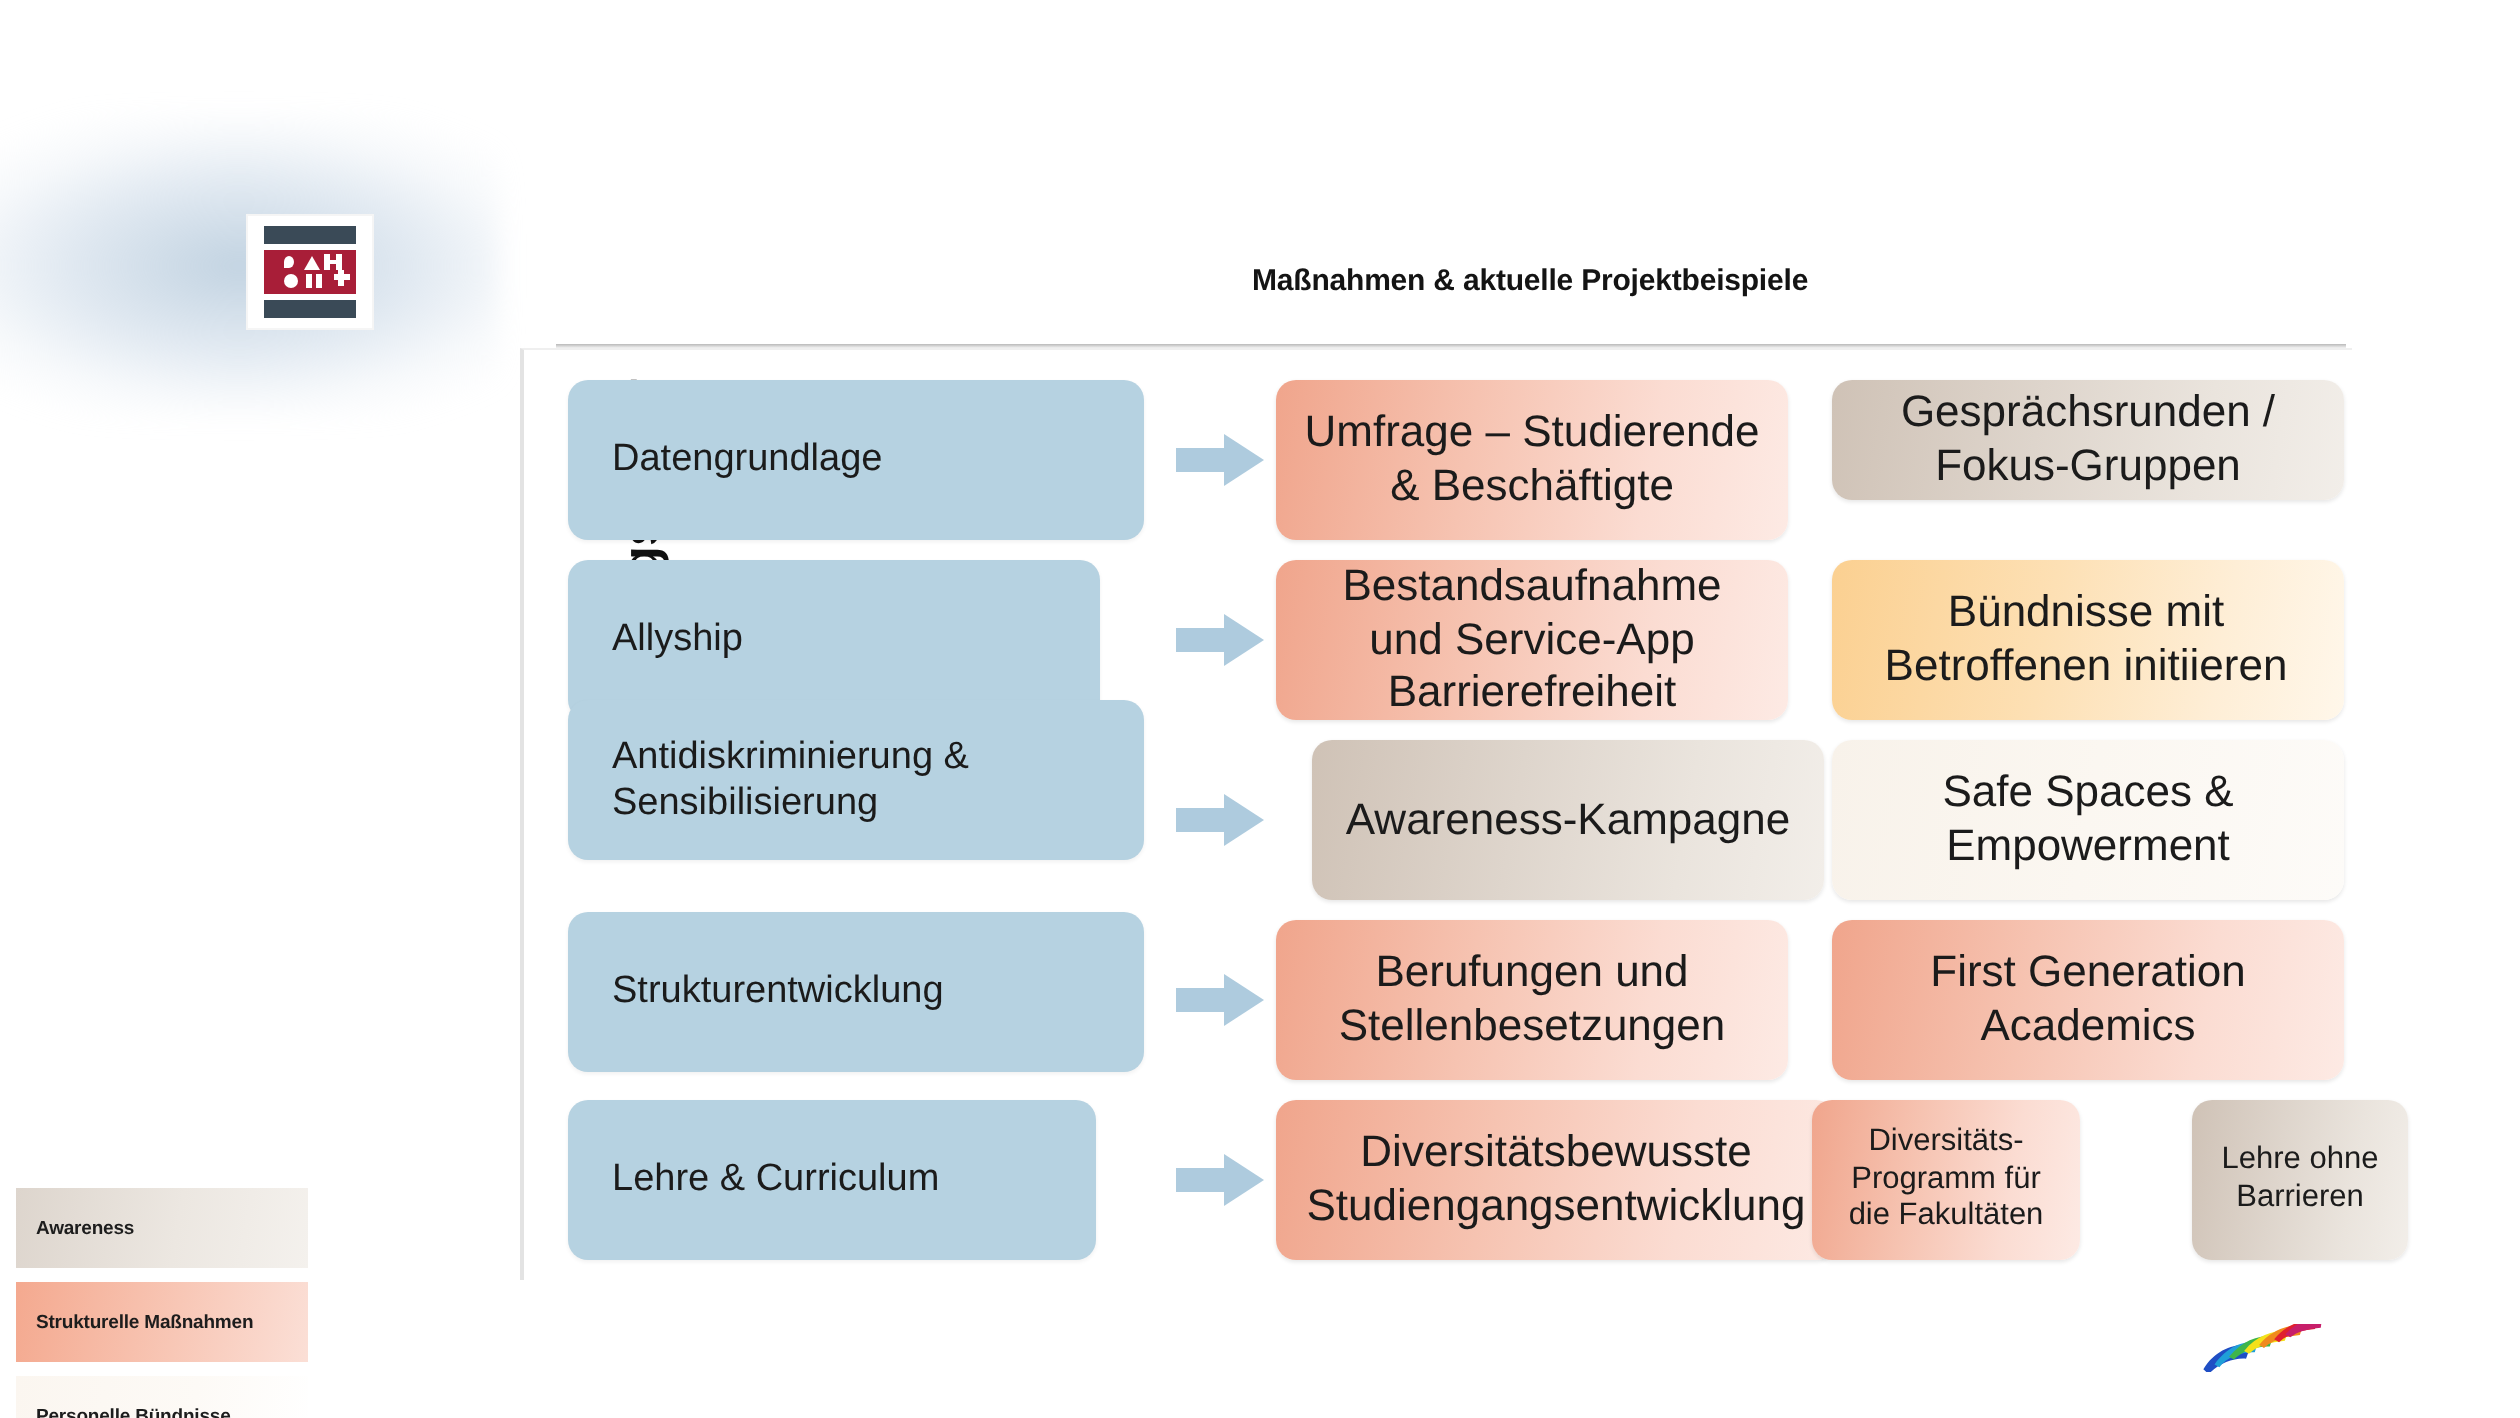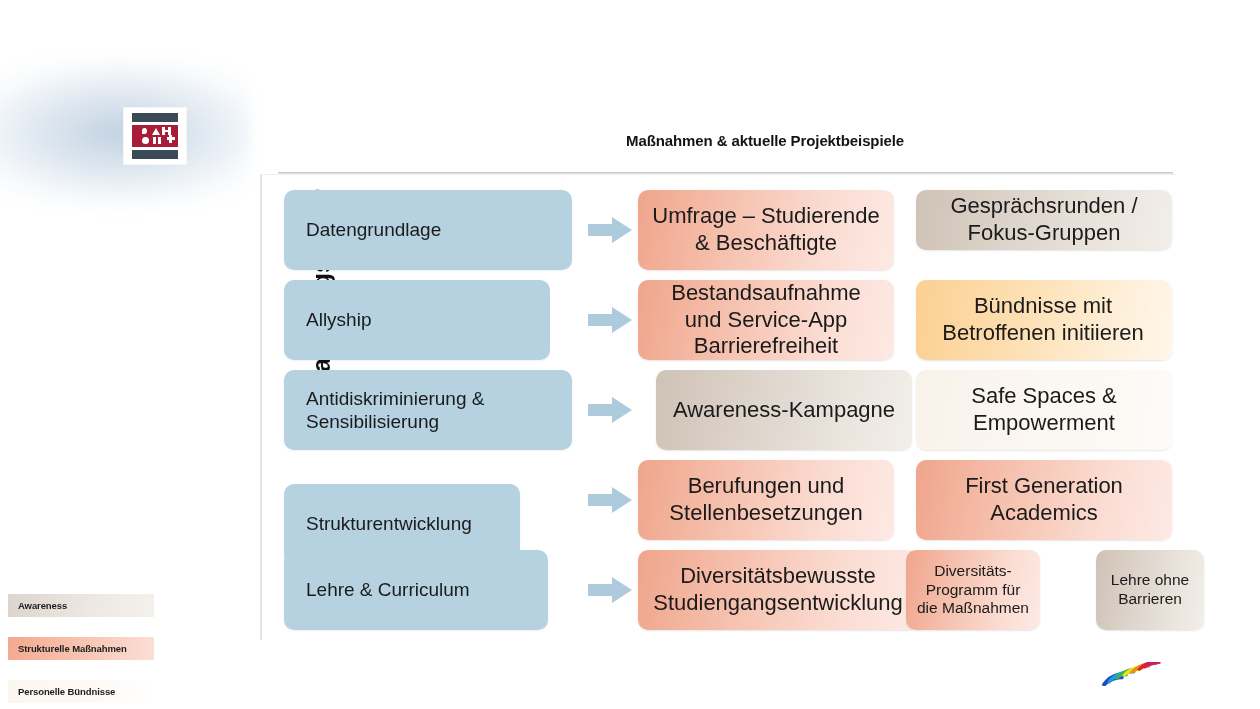--- a/index.html
+++ b/index.html
@@ -175,29 +175,29 @@
     border-left: 20px solid #aecbde;
   }
 
   
   .legend {
     position: absolute;
     left: 8px; top: 594px;
     width: 146px;
   }
   .legend-item {
-    height: 23px;
+    height: 40px;
     display: flex;
     align-items: center;
     padding-left: 10px;
     font-size: 9.5px;
     font-weight: bold;
     color: #1d1d1d;
     box-sizing: border-box;
-    margin-bottom: 20px;
+    margin-bottom: 7px;
     letter-spacing: -0.1px;
   }
   .lg-awareness  { background: linear-gradient(100deg,#ddd5cd 0%, #ece7e1 55%, #f4f1ed 100%); }
   .lg-structural { background: linear-gradient(100deg,#f4a98f 0%, #f8c7b6 55%, #fbdfd6 100%); }
   .lg-personal   { background: linear-gradient(100deg,#fbf6f0 0%, #fdfaf6 60%, #ffffff 100%); }
   .lg-advice     { background: linear-gradient(100deg,#fcd294 0%, #fde3ba 55%, #feefd7 100%); }
 
   
   .rainbow {
     position: absolute;
@@ -260,34 +260,34 @@
       <div class="arrow" style="left: 588px; top: 307px;">
         <span class="shaft"></span>
         <span class="head"></span>
       </div>
       <div class="box box-measure center th-structural" style="left: 638px; top: 280px; width: 256px; height: 80px;">
         <span class="box-txt">Bestandsaufnahme und Service-App Barrierefreiheit</span>
       </div>
       <div class="box box-measure center th-advice" style="left: 916px; top: 280px; width: 256px; height: 80px; padding-left: 12px;">
         <span class="box-txt">Bündnisse mit Betroffenen initiieren</span>
       </div>
-      <div class="box box-field left" style="left: 284px; top: 370px; width: 288px; height: 80px;">
+      <div class="box box-field left" style="left: 284px; top: 350px; width: 288px; height: 80px;">
         <span class="box-txt">Antidiskriminierung &amp; Sensibilisierung</span>
       </div>
       <div class="arrow" style="left: 588px; top: 397px;">
         <span class="shaft"></span>
         <span class="head"></span>
       </div>
       <div class="box box-measure center th-awareness" style="left: 656px; top: 370px; width: 256px; height: 80px;">
         <span class="box-txt">Awareness-Kampagne</span>
       </div>
       <div class="box box-measure center th-personal" style="left: 916px; top: 370px; width: 256px; height: 80px;">
         <span class="box-txt">Safe Spaces &amp; Empowerment</span>
       </div>
-      <div class="box box-field left" style="left: 284px; top: 484px; width: 236px; height: 80px;">
+      <div class="box box-field left" style="left: 284px; top: 456px; width: 288px; height: 80px;">
         <span class="box-txt">Strukturentwicklung</span>
       </div>
       <div class="arrow" style="left: 588px; top: 487px;">
         <span class="shaft"></span>
         <span class="head"></span>
       </div>
       <div class="box box-measure center th-structural" style="left: 638px; top: 460px; width: 256px; height: 80px;">
         <span class="box-txt">Berufungen und Stellenbesetzungen</span>
       </div>
       <div class="box box-measure center th-structural" style="left: 916px; top: 460px; width: 256px; height: 80px;">
@@ -297,21 +297,21 @@
         <span class="box-txt">Lehre &amp; Curriculum</span>
       </div>
       <div class="arrow" style="left: 588px; top: 577px;">
         <span class="shaft"></span>
         <span class="head"></span>
       </div>
       <div class="box box-measure center th-structural" style="left: 638px; top: 550px; width: 280px; height: 80px;">
         <span class="box-txt">Diversitätsbewusste Studiengangsentwicklung</span>
       </div>
       <div class="box box-measure center th-structural" style="left: 906px; top: 550px; width: 134px; height: 80px; font-size: 15.5px; padding: 0px 8px;">
-        <span class="box-txt">Diversitäts-Programm für die Maßnahmen</span>
+        <span class="box-txt">Diversitäts-Programm für die Fakultäten</span>
       </div>
       <div class="box box-measure center th-awareness" style="left: 1064px; top: 550px; width: 108px; height: 80px; font-size: 15.5px; padding: 0px 8px; margin-left: 32px;">
         <span class="box-txt">Lehre ohne Barrieren</span>
       </div>
     </div>
 
   <div class="legend">
     <div class="legend-item lg-awareness">Awareness</div>
     <div class="legend-item lg-structural">Strukturelle Maßnahmen</div>
     <div class="legend-item lg-personal">Personelle Bündnisse</div>

